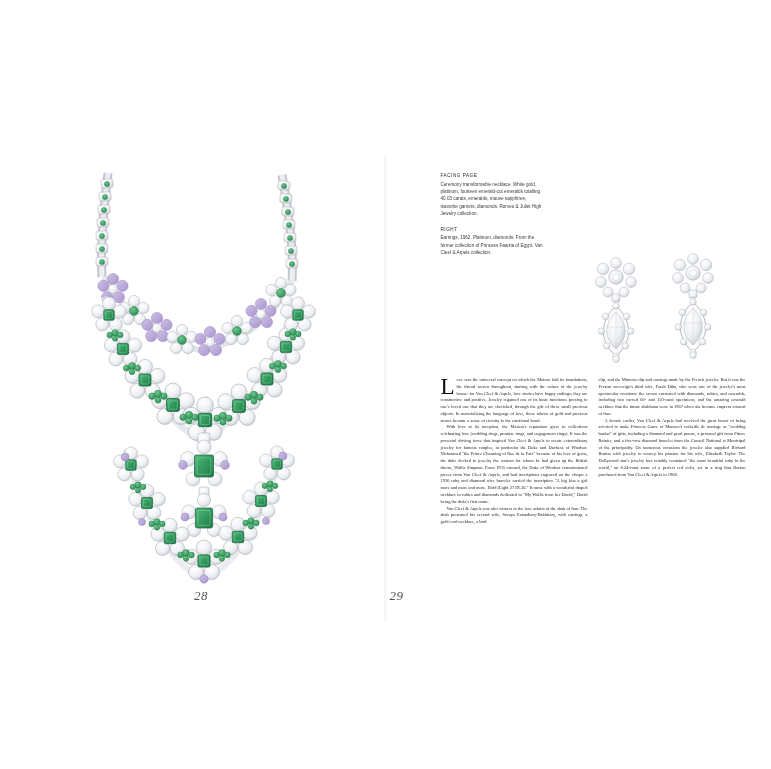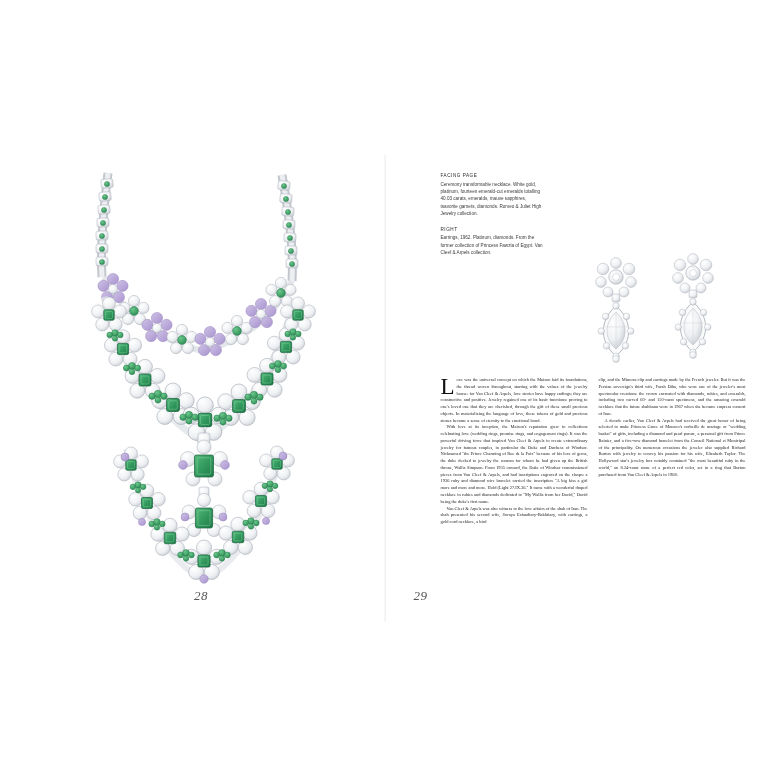--- a/index.html
+++ b/index.html
@@ -61,21 +61,21 @@
   .folio {
     position: absolute;
     bottom: 18px;
     font-family: "Liberation Serif", serif;
     font-size: 13px;
     font-style: italic;
     color: #555;
     letter-spacing: 0.5px;
   }
   .folio-left { left: 176px; }
-  .folio-right { left: 28px; }
+  .folio-right { left: 4px; }
 
   
   .caption-block {
     position: absolute;
     left: 55px;
     top: 18px;
     width: 104px;
   }
   .caption-head {
     font-size: 4.6px;

